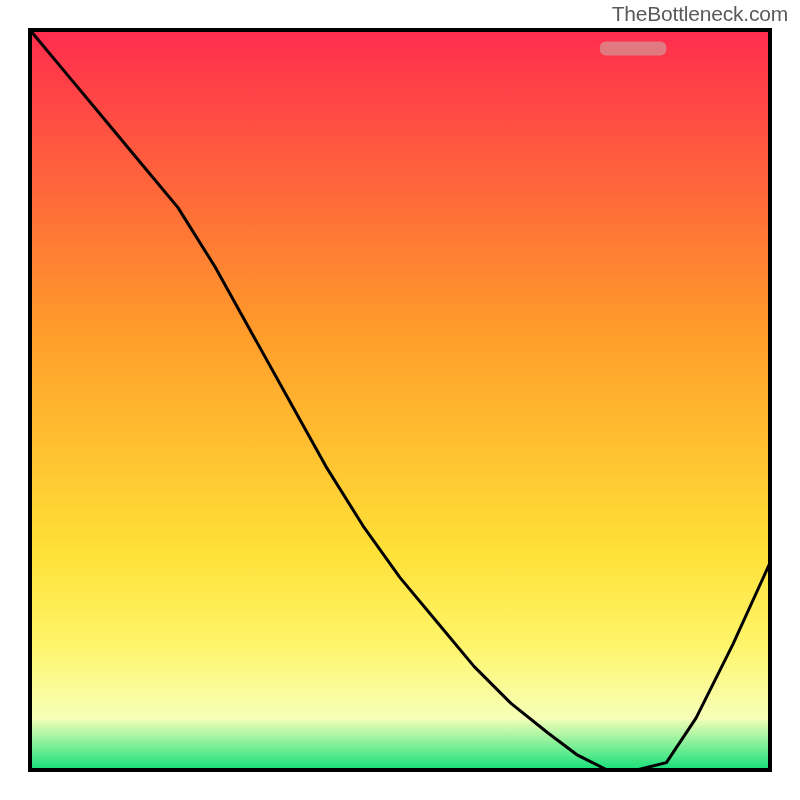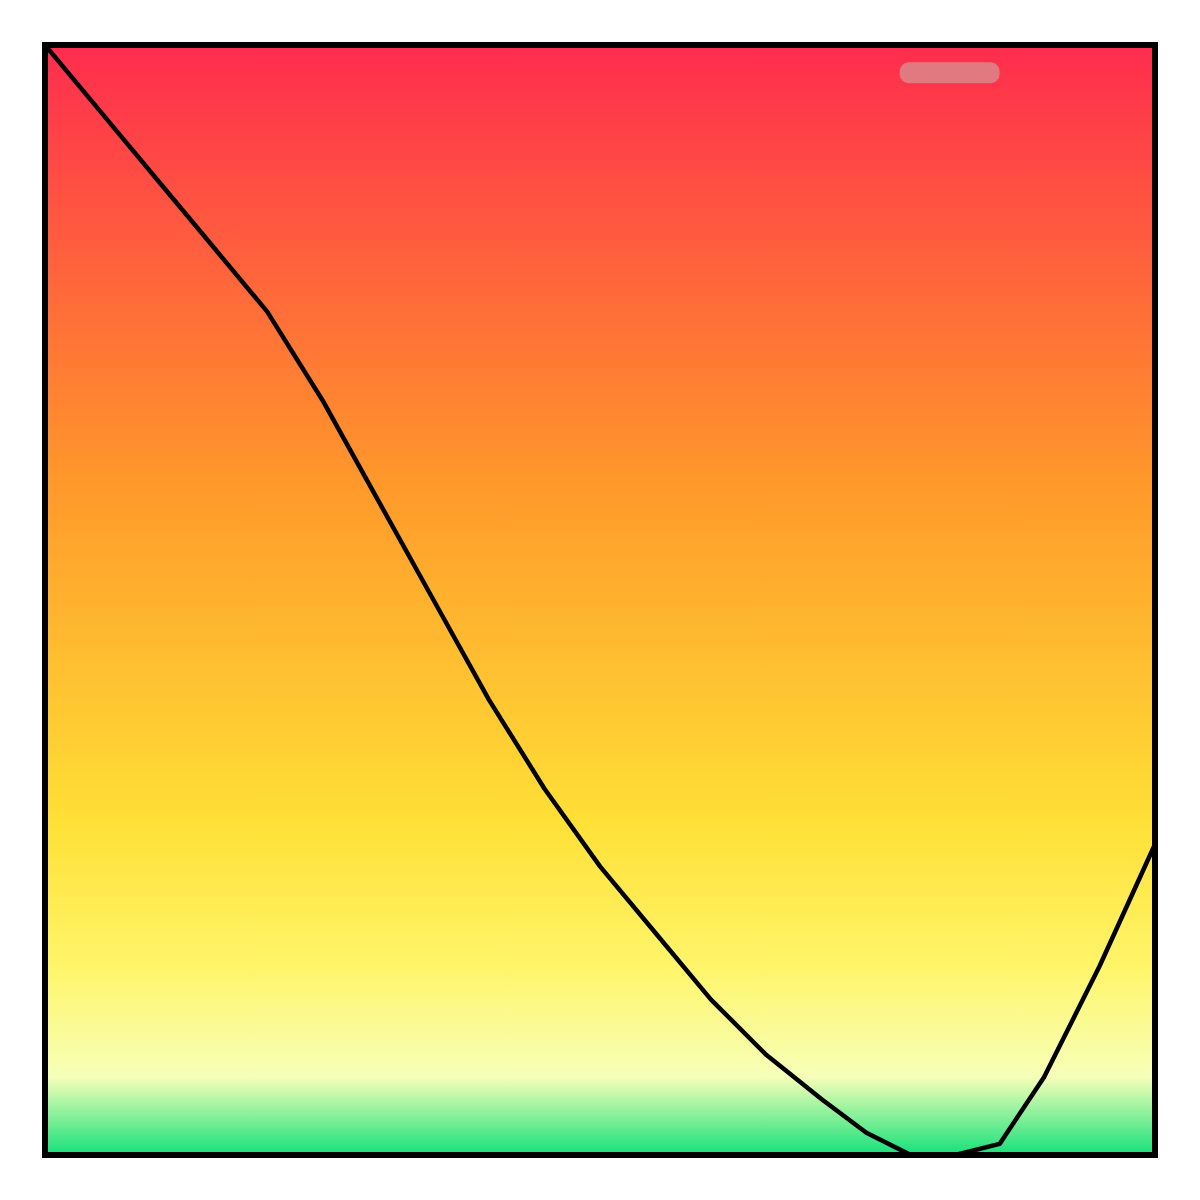--- a/index.html
+++ b/index.html
@@ -27,20 +27,21 @@
   svg.chart {
     position: absolute;
     left: 0;
     top: 0;
   }
 </style>
 </head>
 <body>
 <div class="container">
 
+<div class="watermark">TheBottleneck.com</div>
 
 <svg class="chart" width="800" height="800" viewBox="0 0 800 800">
   <defs>
     <linearGradient id="bg-grad" x1="0" y1="0" x2="0" y2="1">
       <stop id="g0" offset="0%" stop-color="#ff2c4e"></stop>
       <stop id="g1" offset="40%" stop-color="#ff9a2a"></stop>
       <stop id="g2" offset="70%" stop-color="#ffe036"></stop>
       <stop id="g3" offset="83%" stop-color="#fff56a"></stop>
       <stop id="g4" offset="93%" stop-color="#f6ffb8"></stop>
       <stop id="g5" offset="100%" stop-color="#15e07a"></stop>

